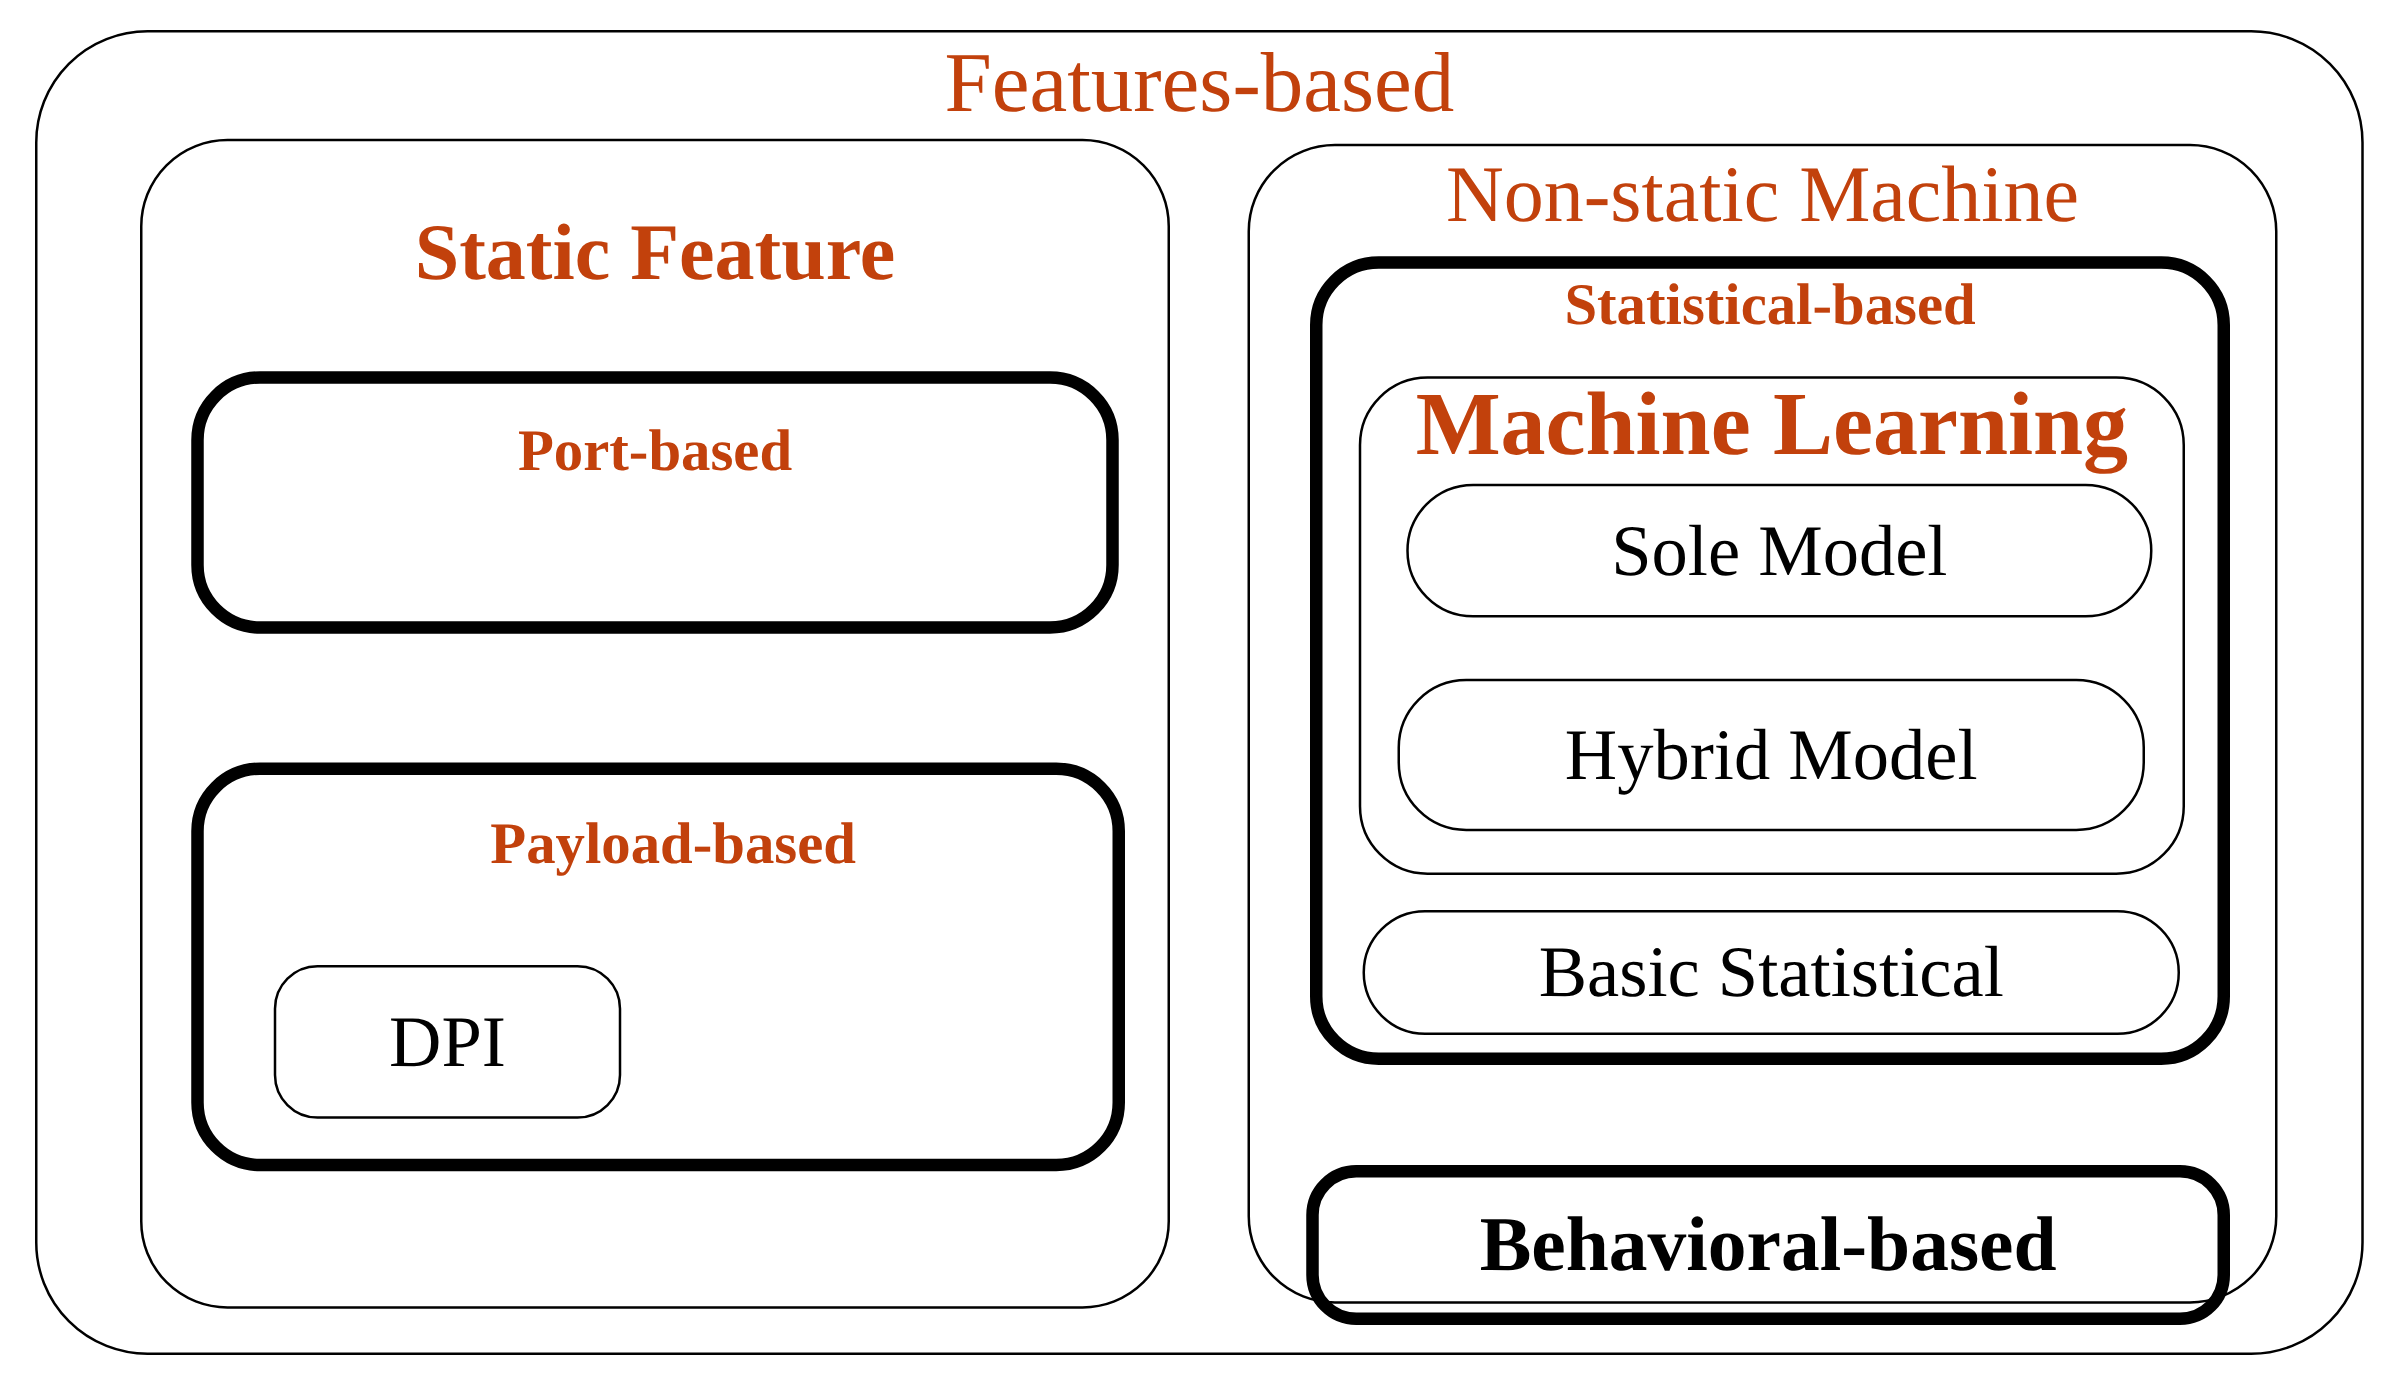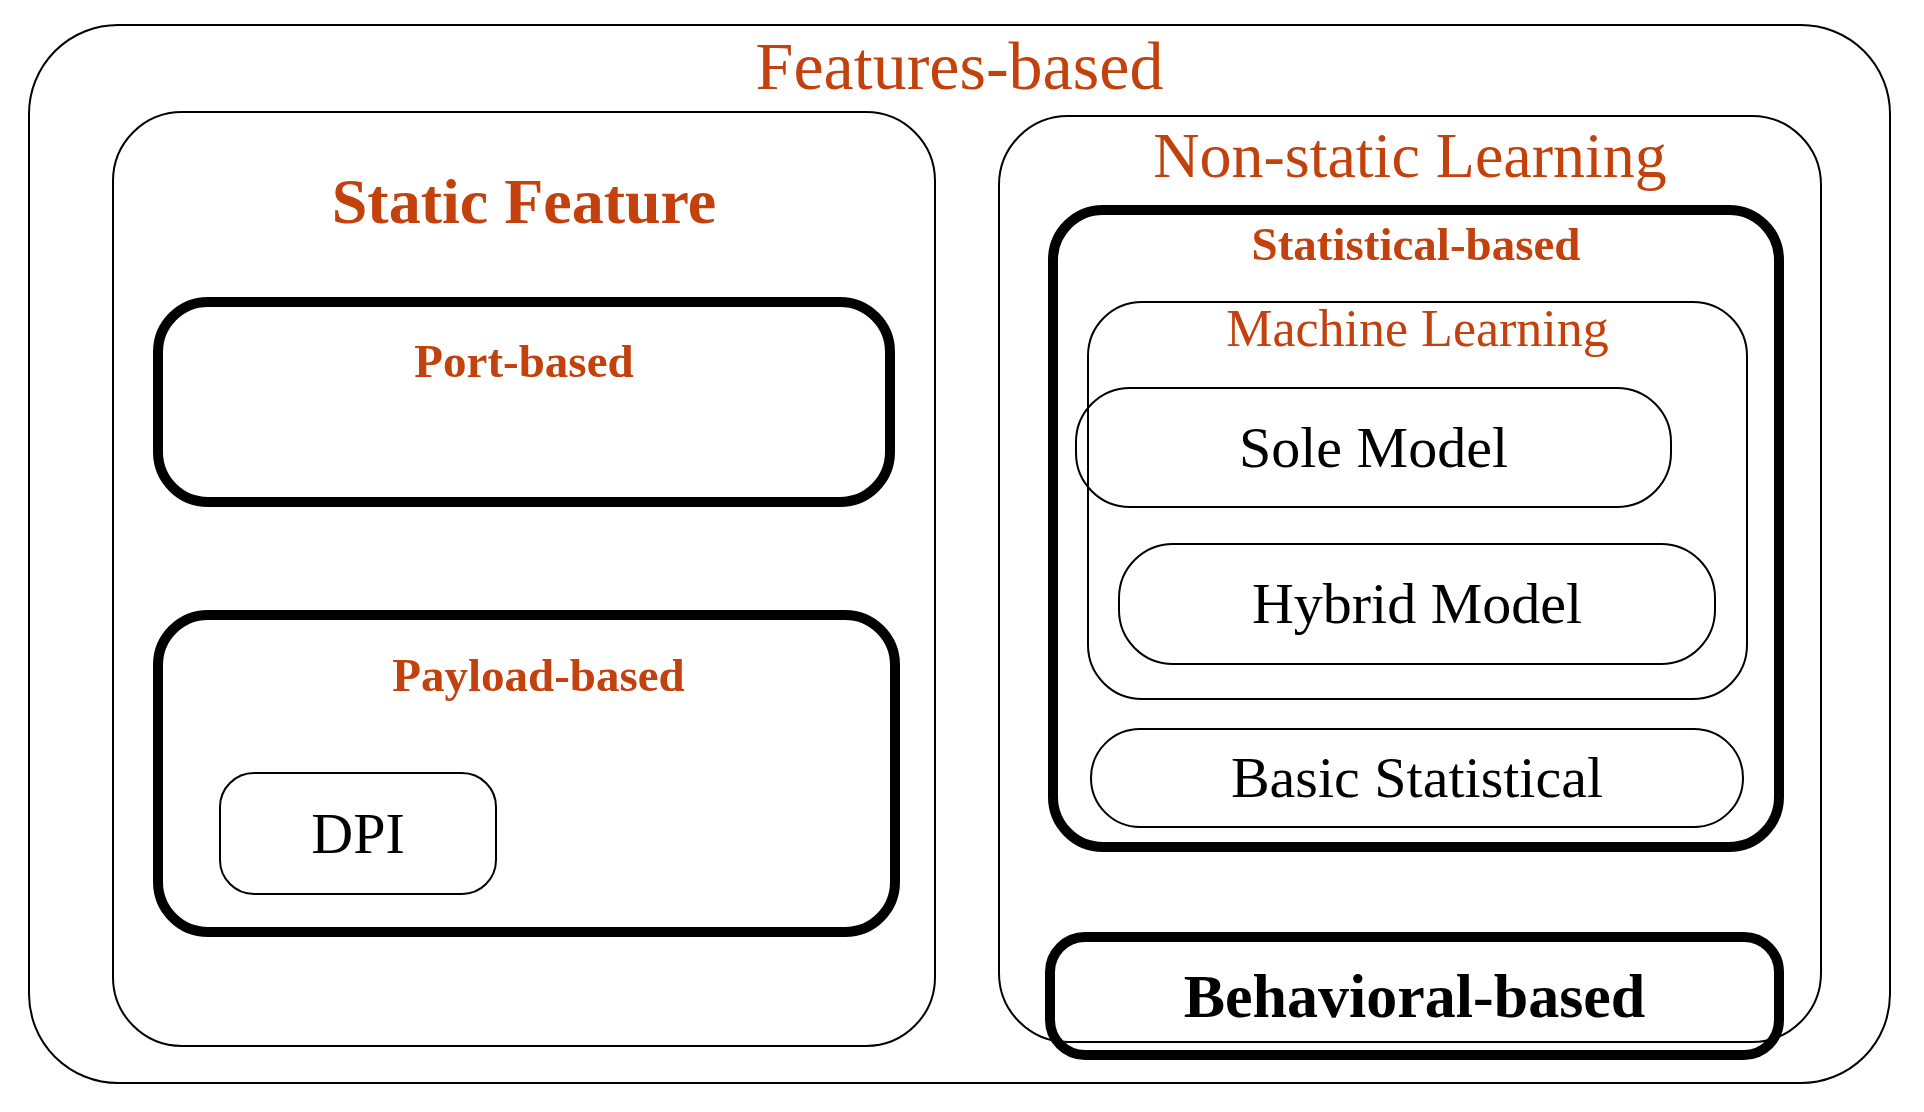--- a/index.html
+++ b/index.html
@@ -25,21 +25,21 @@
   .thick { border: 10px solid #000000; }
   .lbl {
     position: absolute;
     text-align: center;
     line-height: 1;
     white-space: nowrap;
     color: #c2410c;
   }
   .fs-title   { font-size: 68px; font-weight: 400; }
   .fs-section { font-size: 64px; font-weight: 400; }
-  .fs-group   { font-size: 52px; font-weight: 400; }
+  .fs-group   { font-size: 72px; font-weight: 700; }
   .fs-bold    { font-size: 47px; font-weight: 700; }
   .leafbox {
     position: absolute;
     box-sizing: border-box;
     display: flex;
     align-items: center;
     justify-content: center;
     font-size: 58px;
     line-height: 1;
     white-space: nowrap;
@@ -64,21 +64,21 @@
 
   #nonstatic-box    { left: 998px;  top: 115px; width: 824px;  height: 928px;  border-radius: 70px; }
   #nonstatic-label  { left: 998px;  top: 124px; width: 824px; }
 
   #statistical-box  { left: 1048px; top: 205px; width: 736px;  height: 647px;  border-radius: 55px; }
   #statistical-label{ left: 1048px; top: 221px; width: 736px; }
 
   #ml-box           { left: 1087px; top: 301px; width: 661px;  height: 399px;  border-radius: 55px; }
   #ml-label         { left: 1087px; top: 303px; width: 661px; }
 
-  #sole-box         { left: 1075px; top: 387px; width: 597px;  height: 121px;  border-radius: 55px; }
+  #sole-box         { left: 1125px; top: 387px; width: 597px;  height: 107px;  border-radius: 55px; }
   #hybrid-box       { left: 1118px; top: 543px; width: 598px;  height: 122px;  border-radius: 55px; }
   #basic-box        { left: 1090px; top: 728px; width: 654px;  height: 100px;  border-radius: 50px; }
 
   #behavioral-box   { left: 1045px; top: 888px; width: 739px;  height: 128px;  border-radius: 40px; margin-top: 44px; }
 </style>
 </head>
 <body>
 
 <div id="canvas">
 
@@ -92,21 +92,21 @@
   <div id="port-label" class="lbl fs-bold">Port-based</div>
 
   <div id="payload-box" class="box thick"></div>
   <div id="payload-label" class="lbl fs-bold">Payload-based</div>
 
   <div id="dpi-box" class="leafbox thin">
     <span>DPI</span>
   </div>
 
   <div id="nonstatic-box" class="box thin"></div>
-  <div id="nonstatic-label" class="lbl fs-section">Non-static Learning</div>
+  <div id="nonstatic-label" class="lbl fs-section">Non-static Machine</div>
 
   <div id="statistical-box" class="box thick"></div>
   <div id="statistical-label" class="lbl fs-bold">Statistical-based</div>
 
   <div id="ml-box" class="box thin"></div>
   <div id="ml-label" class="lbl fs-group">Machine Learning</div>
 
   <div id="sole-box" class="leafbox thin">
     <span>Sole Model</span>
   </div>

